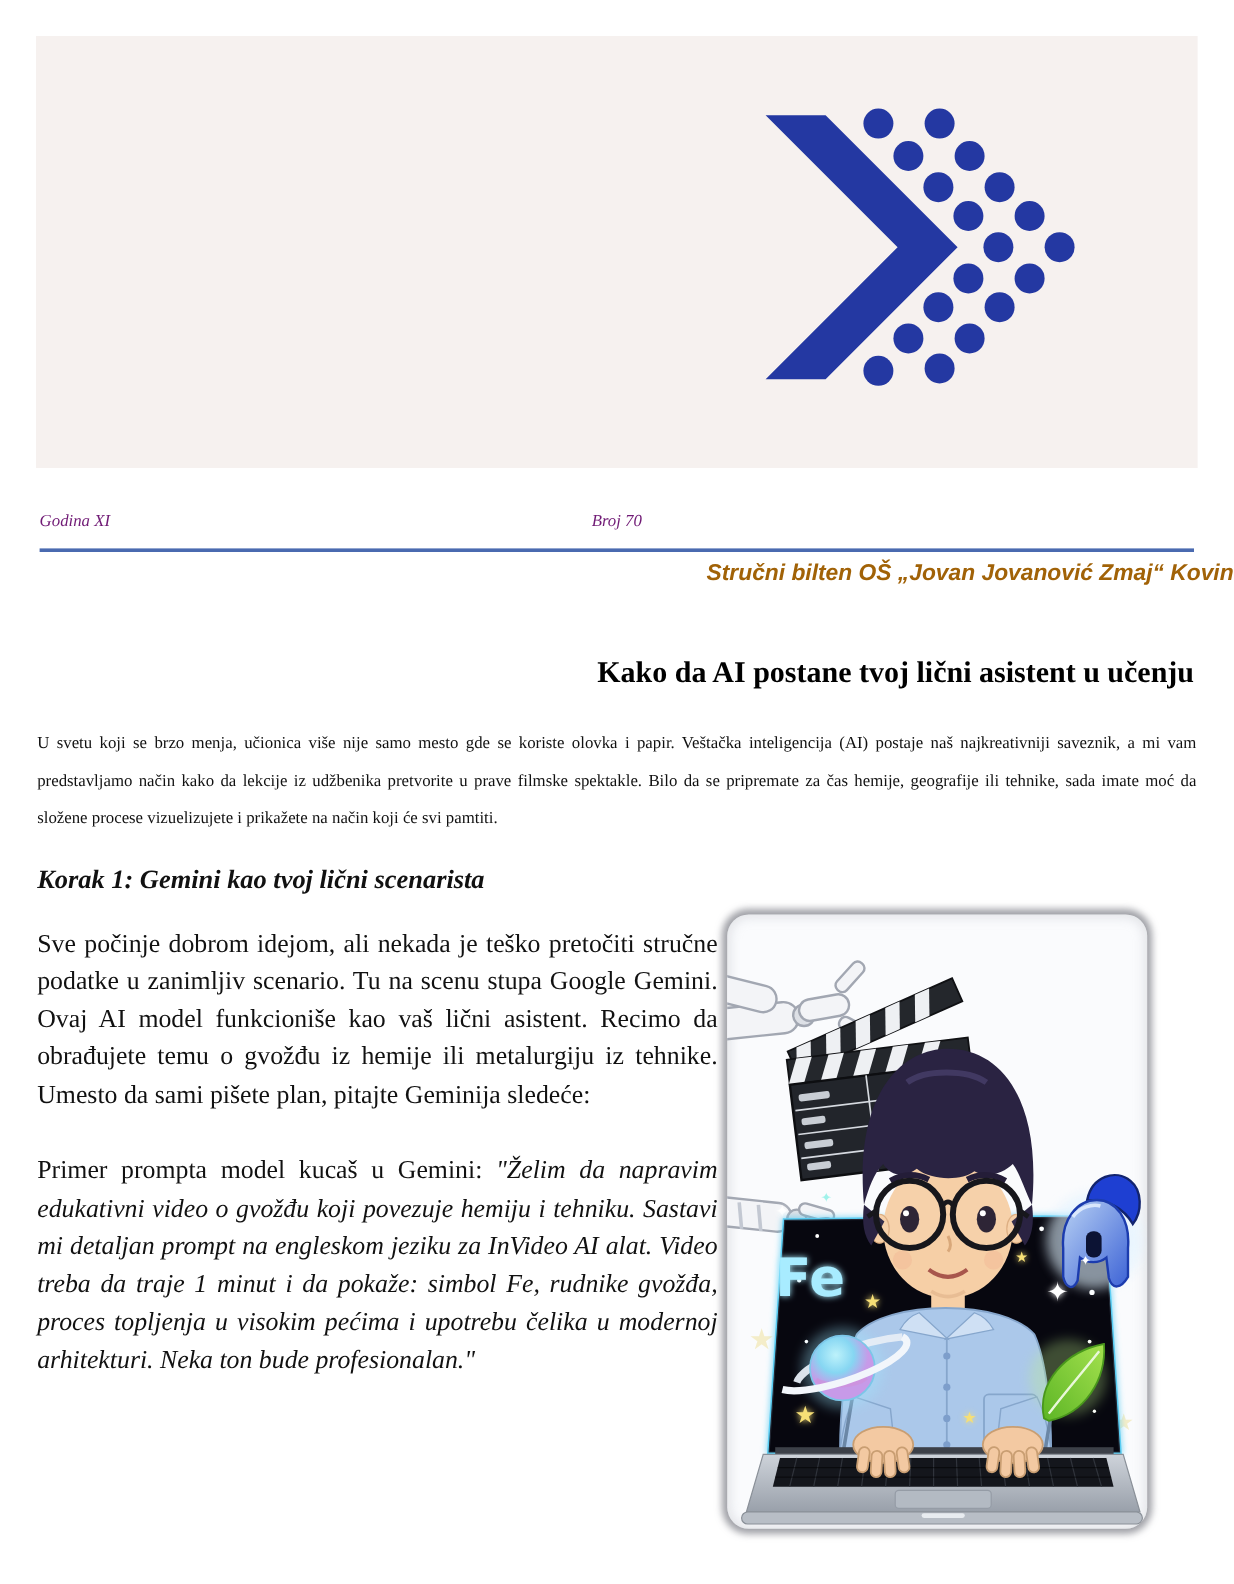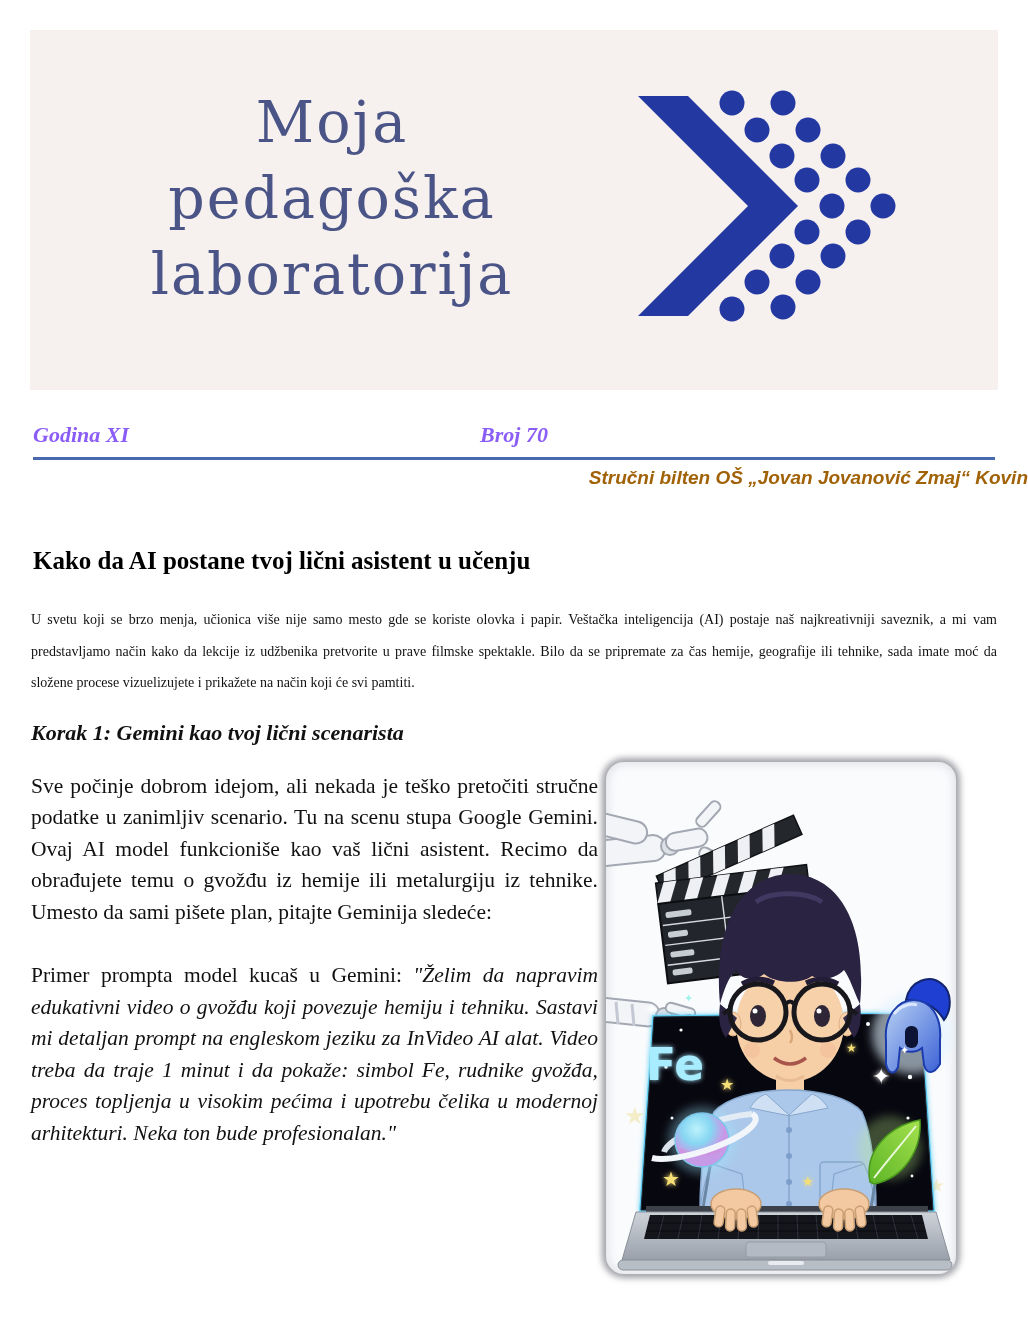--- a/index.html
+++ b/index.html
@@ -12,32 +12,32 @@
     background:#f6f1ef;
   }
   .logo{
     position:absolute;left:12px;top:54px;width:580px;text-align:center;
     font-family:"DejaVu Serif",serif;font-weight:400;
     font-size:57px;line-height:76px;letter-spacing:2px;color:#4a5486;
   }
   .chevron-wrap{position:absolute;left:600px;top:58px;width:280px;height:240px;}
   .meta-row{
     margin:16px 33px 0;display:grid;grid-template-columns:1fr auto 1fr;
-    font-style:italic;font-weight:bold;font-size:22px;line-height:26px;color:#8b5cf6;
+    font-style:italic;font-weight:normal;font-size:14px;line-height:26px;color:#701a75;
   }
   .meta-row .m-c{text-align:right;}
   .meta-row .m-r{text-align:right;}
   .rule{margin:9px 33px 0;border:none;border-top:3px solid #4a6ab0;height:0;}
   .subtitle{
     margin:6px 0 0;text-align:right;color:#a16207;
     font-family:"Liberation Sans",sans-serif;font-style:italic;font-weight:bold;
     font-size:19px;line-height:24px;
   }
   .title{
-    margin:56px 33px 0;text-align:left;font-weight:bold;
+    margin:56px 33px 0;text-align:right;font-weight:bold;
     font-size:25px;line-height:30px;color:#000;
   }
   .intro{
     margin:28px 31px 0;width:966px;
     font-size:14px;line-height:31.5px;text-align:justify;
   }
   .step-heading{
     margin:21px 31px 0;font-weight:bold;font-style:italic;
     font-size:22px;line-height:26px;
   }
@@ -52,25 +52,20 @@
     position:absolute;left:606px;top:762px;width:350px;height:512px;
     border-radius:18px;background:#fafbfd;
     box-shadow:0 0 6px 4px rgba(128,130,138,0.75), inset 0 0 10px 2px rgba(185,188,196,0.4);
   }
   .figure svg{position:absolute;left:0;top:0;width:350px;height:512px;border-radius:18px;}
 </style>
 </head>
 <body>
 
 <div class="masthead">
-  <div class="logo">
-    <div>Moja</div>
-    <div>pedagoška</div>
-    <div>laboratorija</div>
-  </div>
   <div class="chevron-wrap">
     <svg viewBox="0 0 280 240" width="280" height="240">
       <polygon points="8,8 58,8 168,118 58,228 8,228 118,118" fill="#2438a2"></polygon>
       <g fill="#2438a2">
         <circle cx="102" cy="15" r="12.5"></circle>
           <circle cx="127" cy="42" r="12.5"></circle>
         <circle cx="152" cy="68" r="12.5"></circle>
           <circle cx="177" cy="92" r="12.5"></circle>
         <circle cx="202" cy="118" r="12.5"></circle>
           <circle cx="177" cy="144" r="12.5"></circle>

